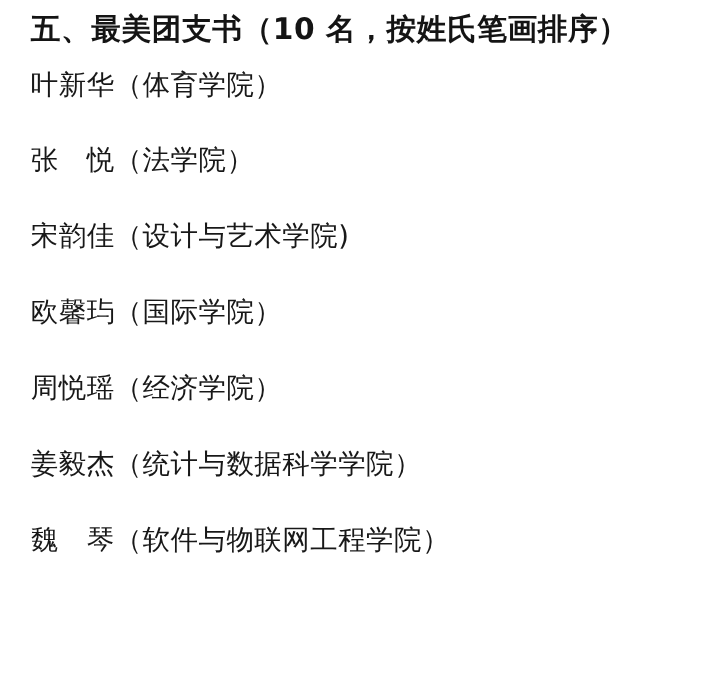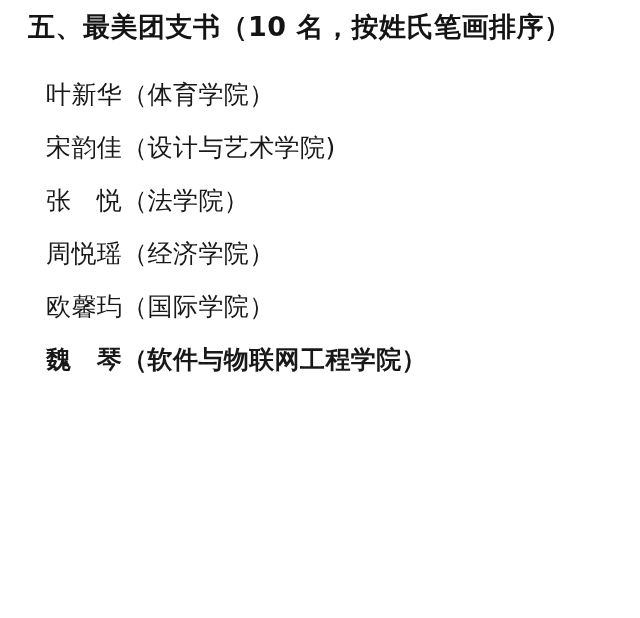--- a/index.html
+++ b/index.html
@@ -27,63 +27,67 @@
     font-weight: bold;
     line-height: 1.25;
     letter-spacing: 0.5px;
     white-space: nowrap;
     margin: 2px 0 6px 0;
     color: #141414;
   }
   .name-list {
     display: flex;
     flex-direction: column;
-    margin: 18px;
+    margin: 0;
     padding: 0;
     list-style: none;
+    gap: 16px;
   }
   .name-row {
     font-size: 25px;
     line-height: 53px;
     height: 53px;
     white-space: nowrap;
     color: #181818;
     letter-spacing: 0.4px;
   }
   .name-row .person {
     display: inline;
   }
   .name-row .org {
     display: inline;
   }
   .name-row.bolder {
-    font-weight: 700;
+    font-weight: 400;
   }
 </style>
 </head>
 <body>
 
 <div class="doc">
 
   <div class="section-heading">五、最美团支书（10 名，按姓氏笔画排序）</div>
 
   <ul class="name-list">
     <li class="name-row">
       <span class="person">叶新华</span><span class="org">（体育学院）</span>
     </li>
     <li class="name-row">
+      <span class="person">张　悦</span><span class="org">（法学院）</span>
+    </li>
+    <li class="name-row">
       <span class="person">宋韵佳</span><span class="org">（设计与艺术学院)</span>
     </li>
     <li class="name-row">
-      <span class="person">张　悦</span><span class="org">（法学院）</span>
+      <span class="person">欧馨玙</span><span class="org">（国际学院）</span>
     </li>
     <li class="name-row">
       <span class="person">周悦瑶</span><span class="org">（经济学院）</span>
     </li>
     <li class="name-row">
-      <span class="person">欧馨玙</span><span class="org">（国际学院）</span>
+      <span class="person">姜毅杰</span><span class="org">（统计与数据科学学院）</span>
     </li>
     <li class="name-row bolder">
       <span class="person">魏　琴</span><span class="org">（软件与物联网工程学院）</span>
     </li>
   </ul>
 
 </div>
 
 </body></html>

